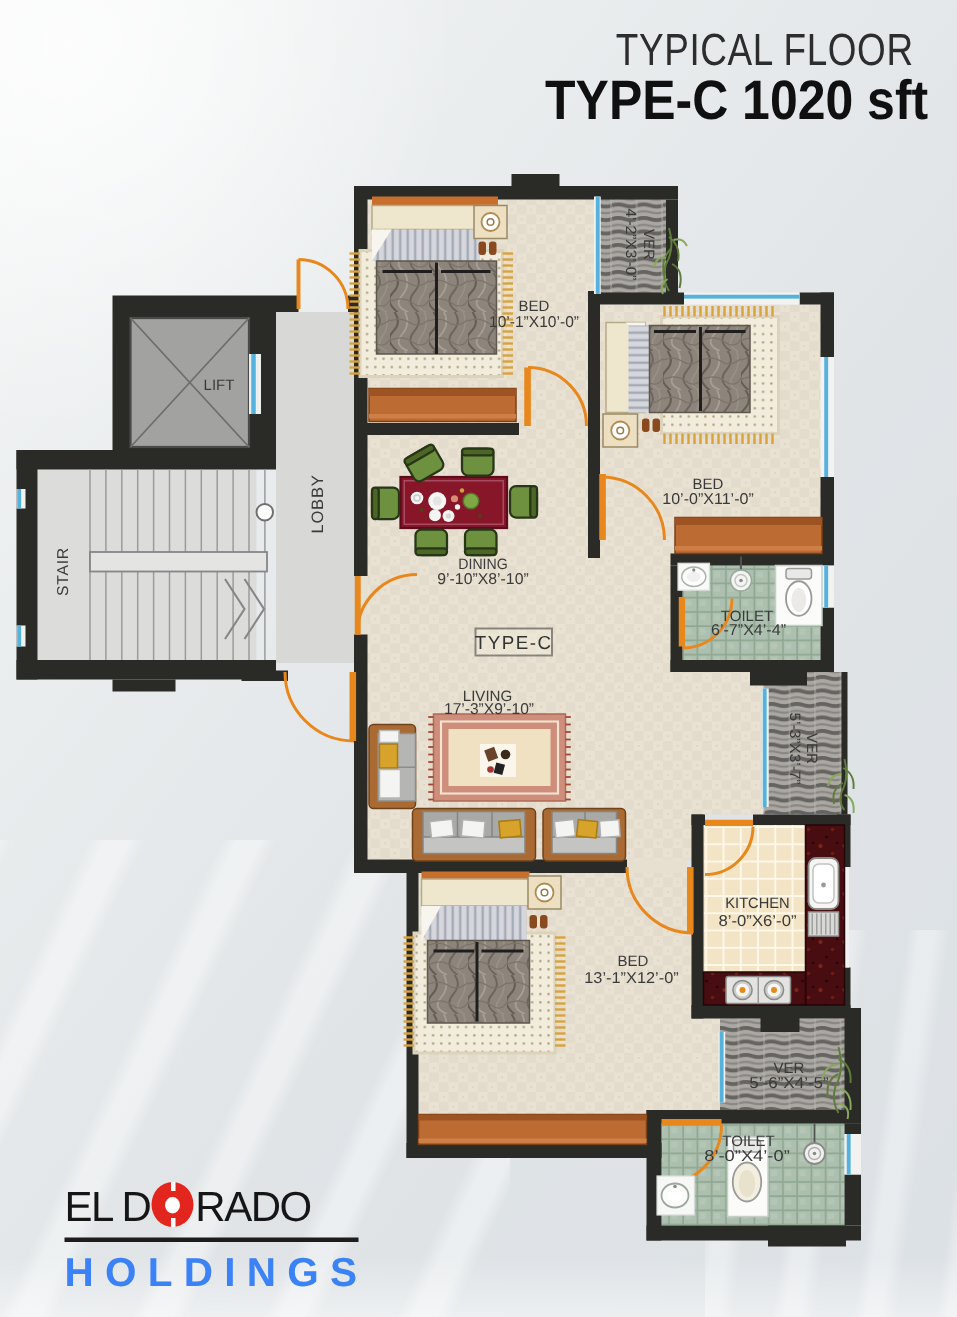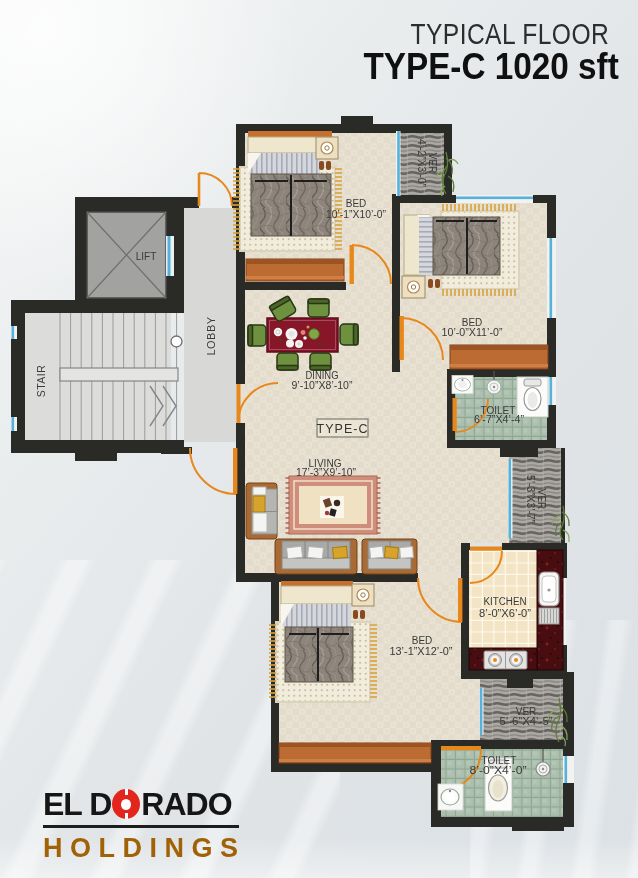--- a/index.html
+++ b/index.html
@@ -3,27 +3,27 @@
 <meta charset="utf-8">
 <style>
 html,body{margin:0;padding:0}
 body{width:638px;height:878px;position:relative;overflow:hidden;
 background:linear-gradient(128deg,#f5f6f6 0%,#eaedee 28%,#e0e4e7 60%,#dce1e5 100%);
 font-family:"Liberation Sans",sans-serif}
 .abs{position:absolute}
 .hdr1{position:absolute;top:17px;right:29px;font-size:30px;color:#2d2d2d;letter-spacing:0.5px;font-weight:400;transform:scaleX(.82);transform-origin:100% 0}
 .hdr2{position:absolute;top:46px;right:19px;font-size:37px;color:#101010;letter-spacing:0px;font-weight:700;transform:scaleX(.9);transform-origin:100% 0}
 .logo{position:absolute;left:43px;top:786px;width:200px}
-.logo .l1{font-size:32px;font-weight:700;color:#161616;letter-spacing:-1px;line-height:37px;white-space:nowrap}
+.logo .l1{font-size:28px;font-weight:400;color:#161616;letter-spacing:-1px;line-height:37px;white-space:nowrap}
 .logo .l1 .red{display:inline-block;width:28px;height:30px;background:#e3261d;border-radius:50%;position:relative;vertical-align:-4px;margin:0 1px}
 .logo .l1 .red:after{content:"";position:absolute;left:50%;top:50%;width:10px;height:11px;margin:-5.5px 0 0 -5px;background:#fefefe;border-radius:50%}
 .logo .l1 .red i{position:absolute;left:50%;margin-left:-1.5px;width:3px;height:6px;background:#fefefe}
 .logo .l1 .red i.t{top:0}.logo .l1 .red i.b{bottom:0}
 .logo .rule{height:3px;background:#1d1d1d;margin:2px 0 5px 0;width:196px}
-.logo .l2{font-size:27px;font-weight:700;color:#a16207;letter-spacing:7.5px;white-space:nowrap}
+.logo .l2{font-size:27px;font-weight:700;color:#3b82f6;letter-spacing:7.5px;white-space:nowrap}
 </style>
 </head>
 <body>
 
 <div class="abs" style="left:0;top:0;width:300px;height:300px;background:radial-gradient(circle at 15% 10%,rgba(255,255,255,.8),rgba(255,255,255,0) 70%)"></div>
 
 <div class="abs" style="left:-80px;top:560px;width:420px;height:340px;background:repeating-linear-gradient(115deg,rgba(255,255,255,0) 0 46px,rgba(255,255,255,.4) 56px 70px,rgba(255,255,255,0) 80px)"></div>
 
 <div class="abs" style="left:470px;top:620px;width:168px;height:258px;background:repeating-linear-gradient(98deg,rgba(255,255,255,0) 0 26px,rgba(255,255,255,.35) 34px 44px,rgba(255,255,255,0) 54px)"></div>
 

